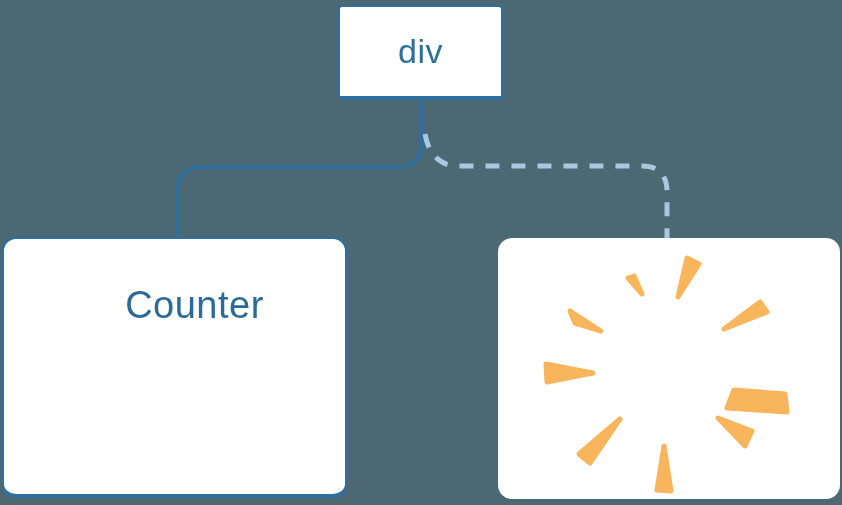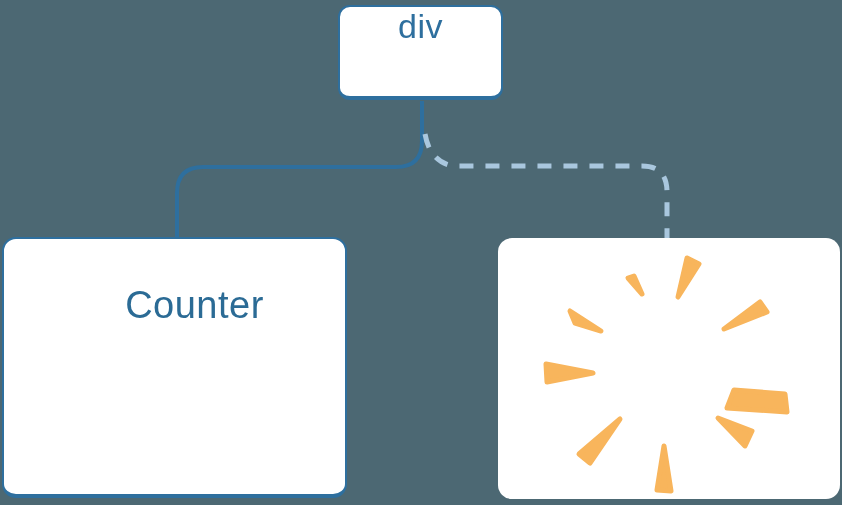--- a/index.html
+++ b/index.html
@@ -18,22 +18,22 @@
   .edge-solid {
     fill: none; stroke: #2e6f9e; stroke-width: 4; stroke-linecap: butt;
   }
   .edge-dashed {
     fill: none; stroke: #a9c7de; stroke-width: 5;
     stroke-dasharray: 14 12; stroke-linecap: butt;
   }
   .node-root {
     position: absolute; left: 338px; top: 5px; width: 165px; height: 95px;
     box-sizing: border-box; background: #ffffff;
-    border: 2px solid #2e6f9e; border-bottom-width: 4px; border-radius: 12px;
-    display: flex; justify-content: center;
+    border: 2px solid #2e6f9e; border-bottom-width: 4px; border-radius: 4px;
+    display: flex; align-items: center; justify-content: center;
   }
   .node-root-label {
     color: #2e6f9e; font-size: 34px; font-weight: 500; letter-spacing: 0.5px;
   }
   .card-counter {
     position: absolute; left: 2px; top: 237px; width: 345px; height: 261px;
     box-sizing: border-box; background: #ffffff;
     border: 2px solid #2e6f9e; border-bottom-width: 4px; border-radius: 14px;
     display: flex; flex-direction: column; align-items: center; padding-left: 40px;
   }

